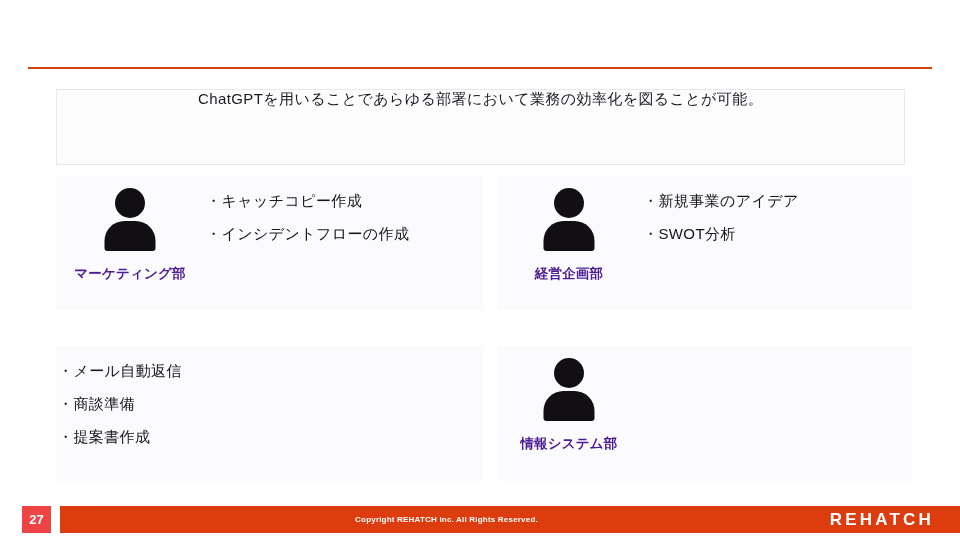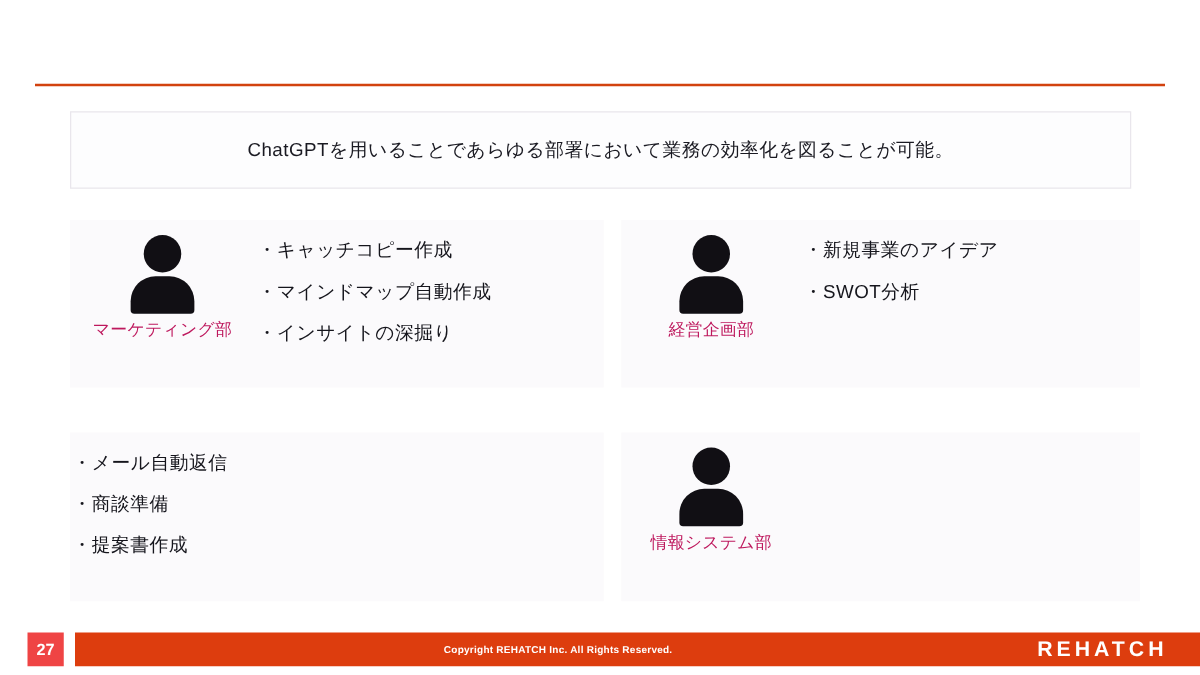--- a/index.html
+++ b/index.html
@@ -41,26 +41,25 @@
     height: 2px;
     background: #d2420f;
   }
 
   
   .lead-box {
     position: absolute;
     left: 56px;
     top: 89px;
     width: 849px;
-    height: 62px;
+    height: 76px;
     background: #fdfdfe;
     border: 1px solid #e9e6ec;
     box-sizing: border-box;
     display: flex;
-    align-items: center;
     justify-content: center;
   }
   .lead-text {
     font-size: 15px;
     color: #1a1a22;
     letter-spacing: 0.4px;
     white-space: nowrap;
   }
 
   
@@ -120,24 +119,24 @@
     position: absolute;
     left: 50%;
     transform: translateX(-50%);
     top: 33px;
     width: 51px;
     height: 30px;
     background: #110f14;
     border-radius: 20px 20px 3px 3px;
   }
   .dept-label {
-    margin-top: 5px;
+    margin-top: 15px;
     font-size: 13.5px;
-    font-weight: normal;
-    color: #be185d;
+    font-weight: bold;
+    color: #4c1d95;
     letter-spacing: 0.2px;
     white-space: nowrap;
   }
 
   
   .task-list {
     flex: 1 1 auto;
     padding-top: 17px;
     padding-left: 2px;
   }
@@ -221,22 +220,21 @@
       <div class="card-inner">
         <div class="person-block">
           <div class="person-icon">
             <div class="head"></div>
             <div class="body"></div>
           </div>
           <div class="dept-label">マーケティング部</div>
         </div>
         <div class="task-list">
           <div class="task-item">・キャッチコピー作成</div>
-          <div class="task-item">・マインドマップ自動作成</div>
-          <div class="task-item">・インサイトの深掘り</div>
+          <div class="task-item">・インシデントフローの作成</div>
         </div>
       </div>
     </div>
 
     <div class="card c1">
       <div class="card-inner">
         <div class="person-block">
           <div class="person-icon">
             <div class="head"></div>
             <div class="body"></div>

